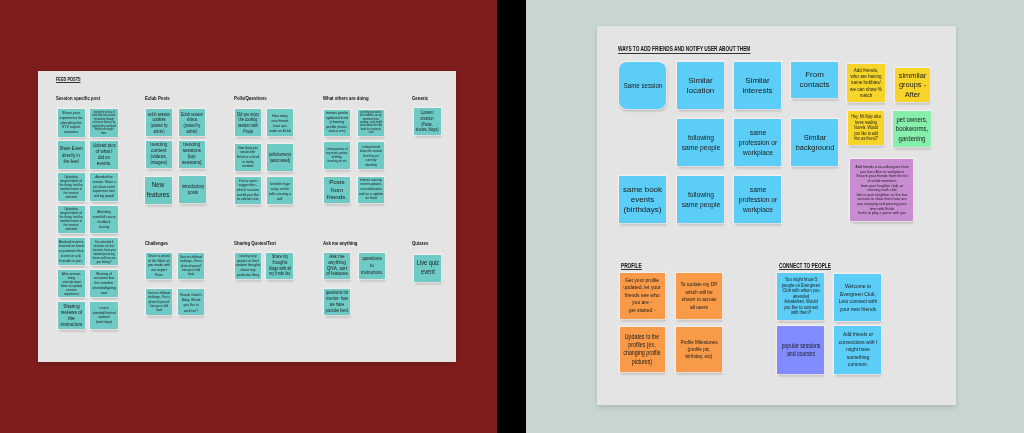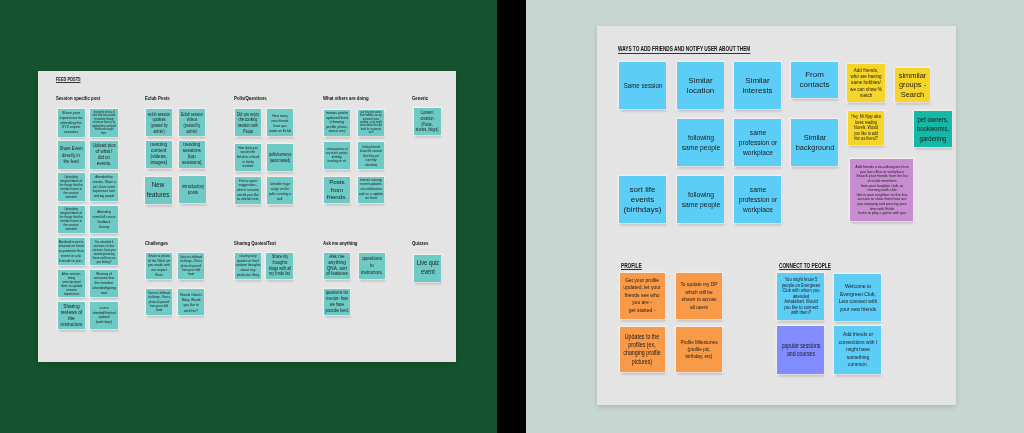--- a/index.html
+++ b/index.html
@@ -1,19 +1,19 @@
 <!DOCTYPE html>
 <html><head>
 <meta charset="utf-8">
 <style>
   html,body{margin:0;padding:0;}
   body{width:1024px;height:433px;overflow:hidden;font-family:"Liberation Sans",sans-serif;background:#000;-webkit-font-smoothing:antialiased;text-rendering:optimizeLegibility;}
   #root{position:relative;width:1024px;height:433px;}
   .half{position:absolute;top:0;height:433px;overflow:hidden;}
-  #leftHalf{left:0;width:497px;background:#14532d;}
+  #leftHalf{left:0;width:497px;background:#7f1d1d;}
   #gapCol{left:497px;width:29px;background:#000;}
   #rightHalf{left:526px;width:498px;background:#c8d6d2;}
   .board{position:absolute;background:#e4e4e5;box-shadow:0 2px 5px rgba(0,0,0,.15);will-change:opacity;}
   #leftBoard{left:38px;top:71px;width:418px;height:291px;}
   #rightBoard{left:71px;top:26px;width:359px;height:379px;}
   .board-title{position:absolute;font-weight:bold;color:#111;border-bottom:1px solid #333;white-space:nowrap;line-height:1;transform-origin:0 50%;}
   .grp-label{position:absolute;font-weight:bold;color:#111;white-space:nowrap;line-height:1;transform-origin:0 50%;}
   .sec-label{position:absolute;font-weight:bold;color:#111;border-bottom:1px solid #333;white-space:nowrap;line-height:1;transform-origin:0 50%;}
   .note{position:absolute;box-sizing:border-box;text-align:center;color:#1b1b1b;overflow:visible;
         box-shadow:0 0 1.5px 0.8px rgba(253,243,241,.85), 0.8px 2px 2.2px rgba(0,0,0,.26);padding:1px;}
@@ -308,21 +308,21 @@
         <div class="note" style="left: 376.4px; top: 183.7px; width: 26.5px; height: 26.9px; font-size: 7.05px; line-height: 8.8125px; background: rgb(110, 202, 197);">
           <span style="transform: translate(-50%, -50%) scaleX(0.8);">Live quiz
 event</span>
         </div>
       </div>
   </div>
   <div class="half" id="gapCol"></div>
   <div class="half" id="rightHalf">
     <div class="board" id="rightBoard">
         <div class="sec-label" style="left: 21px; top: 20px; font-size: 6.6px; transform: scaleX(0.72);">WAYS TO ADD FRIENDS AND NOTIFY USER ABOUT THEM</div>
-        <div class="note" style="left: 22px; top: 36px; width: 47px; height: 47px; font-size: 7.67px; line-height: 9.5875px; background: rgb(92, 205, 247);">
+        <div class="note" style="left: 22px; top: 36px; width: 47px; height: 47px; font-size: 7.67px; line-height: 9.5875px; background: rgb(92, 205, 247); border-radius: 8px;">
           <span style="transform: translate(-50%, -50%) scaleX(0.8);">Same session</span>
         </div>
         <div class="note" style="left: 80px; top: 36px; width: 47px; height: 47px; font-size: 8px; line-height: 10px; background: rgb(92, 205, 247);">
           <span style="transform: translate(-50%, -50%) scaleX(1);">Similar
 location</span>
         </div>
         <div class="note" style="left: 137px; top: 36px; width: 47px; height: 47px; font-size: 8px; line-height: 10px; background: rgb(92, 205, 247);">
           <span style="transform: translate(-50%, -50%) scaleX(1);">Similar
 interests</span>
         </div>
@@ -333,30 +333,30 @@
         <div class="note" style="left: 250px; top: 38px; width: 38px; height: 38px; font-size: 4.99px; line-height: 6.2375px; background: rgb(246, 213, 40);">
           <span style="transform: translate(-50%, -50%) scaleX(0.922);">Add friends,
 who are having
 same hobbies/
 we can show %
 match</span>
         </div>
         <div class="note" style="left: 298px; top: 42px; width: 35px; height: 34px; font-size: 7.43px; line-height: 9.2875px; background: rgb(246, 213, 40);">
           <span style="transform: translate(-50%, -50%) scaleX(1);">simmilar
 groups -
-Search</span>
+After</span>
         </div>
         <div class="note" style="left: 251px; top: 85px; width: 36px; height: 34px; font-size: 4.46px; line-height: 5.575px; background: rgb(246, 213, 40);">
           <span style="transform: translate(-50%, -50%) scaleX(0.837);">Hey, Mr.Vijay also
 loves reading
 Novels. Would
 you like to add
 him as friend?</span>
         </div>
-        <div class="note" style="left: 296px; top: 85px; width: 38px; height: 36px; font-size: 7.53px; line-height: 9.4125px; background: #14b8a6; margin-left: 21px;">
+        <div class="note" style="left: 296px; top: 85px; width: 38px; height: 36px; font-size: 7.53px; line-height: 9.4125px; background: #86efac;">
           <span style="transform: translate(-50%, -50%) scaleX(0.8);">pet owners,
 bookworms,
 gardening</span>
         </div>
         <div class="note" style="left: 80px; top: 93px; width: 47px; height: 47px; font-size: 8px; line-height: 10px; background: rgb(92, 205, 247);">
           <span style="transform: translate(-50%, -50%) scaleX(0.841);">following
 same people</span>
         </div>
         <div class="note" style="left: 137px; top: 93px; width: 47px; height: 47px; font-size: 8px; line-height: 10px; background: rgb(92, 205, 247);">
           <span style="transform: translate(-50%, -50%) scaleX(0.833);">same
@@ -374,21 +374,21 @@
 of eclub members
 from your laughter club, or
 morning walk club
 Get in your neighbor on the bus
 session to show them how are
 you enjoying and passing your
 time with Eclub
 Invite to play a game with you</span>
         </div>
         <div class="note" style="left: 22px; top: 150px; width: 47px; height: 47px; font-size: 8px; line-height: 10px; background: rgb(92, 205, 247);">
-          <span style="transform: translate(-50%, -50%) scaleX(1);">sort life
+          <span style="transform: translate(-50%, -50%) scaleX(1);">same book
 events
 (birthdays)</span>
         </div>
         <div class="note" style="left: 80px; top: 150px; width: 47px; height: 47px; font-size: 8px; line-height: 10px; background: rgb(92, 205, 247);">
           <span style="transform: translate(-50%, -50%) scaleX(0.841);">following
 same people</span>
         </div>
         <div class="note" style="left: 137px; top: 150px; width: 47px; height: 47px; font-size: 8px; line-height: 10px; background: rgb(92, 205, 247);">
           <span style="transform: translate(-50%, -50%) scaleX(0.833);">same
 profession or

